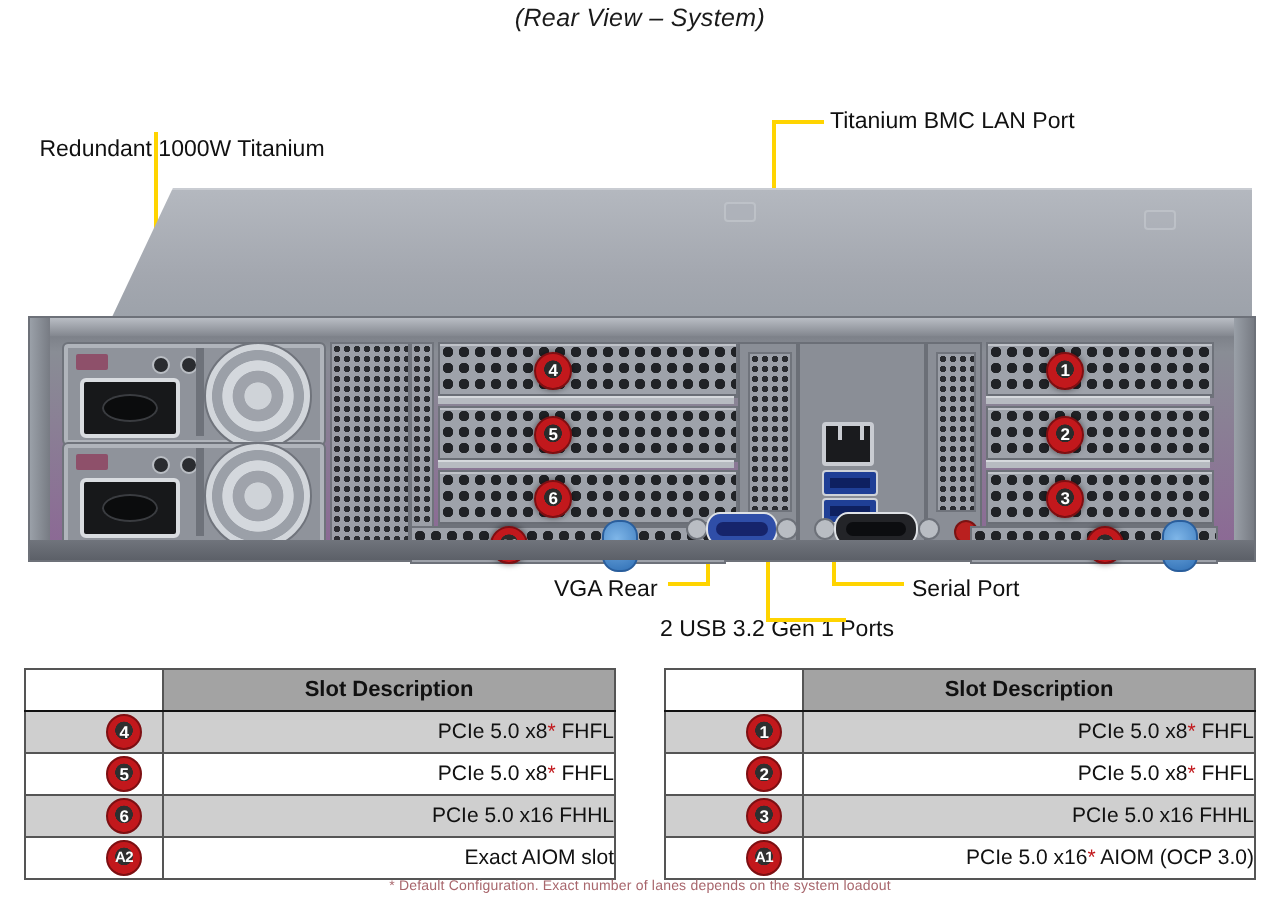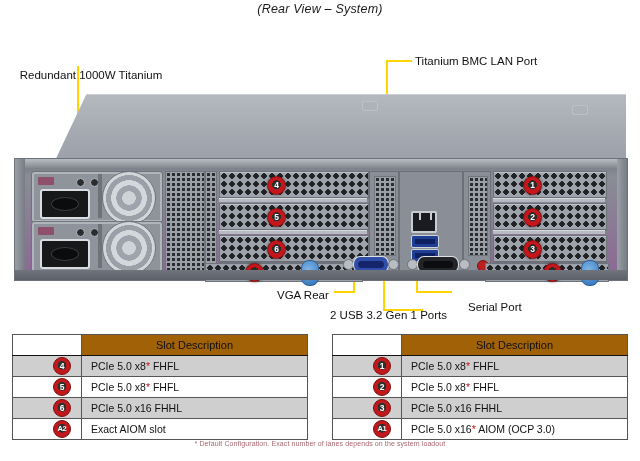--- a/index.html
+++ b/index.html
@@ -13,21 +13,21 @@
     position:absolute;top:2px;left:0;width:640px;text-align:center;
     font-size:12.5px;font-style:italic;color:#1a1a1a;letter-spacing:.2px;
   }
 
   
   .callout{position:absolute;font-size:11.5px;color:#111;white-space:nowrap;line-height:1.25;}
   .callout.ctr{text-align:center;}
   #cl-psu{left:2px;top:36px;width:178px;text-align:center;margin-top:32px;}
   #cl-bmc{left:415px;top:54px;}
   #cl-vga{left:277px;top:288px;}
-  #cl-serial{left:456px;top:300px;margin-left:12px;}
+  #cl-serial{left:456px;top:288px;}
   #cl-usb{left:330px;top:308px;}
 
   
   .lead{position:absolute;background:#ffd400;}
   .lead.v{width:2px;}
   .lead.h{height:2px;}
   #ld-psu-v{left:77px;top:66px;height:120px;}
   #ld-bmc-h{left:386px;top:60px;width:26px;}
   #ld-bmc-v{left:386px;top:60px;height:175px;}
   #ld-vga-v{left:353px;top:272px;height:20px;}
@@ -120,23 +120,23 @@
     box-shadow:0 0 3px rgba(0,0,0,.55);letter-spacing:-0.3px;
   }
   .badge.sm{font-size:7.5px;}
 
   
   .slot-table{position:absolute;border-collapse:collapse;font-size:10.5px;border:1.5px solid #111;background:#fff;}
   #table-left{left:12px;top:334px;width:296px;}
   #table-right{left:332px;top:334px;width:296px;}
   .slot-table th,.slot-table td{border:1px solid #555;padding:0;height:20px;}
   .slot-table th.th-blank{width:58px;background:#fff;border-bottom:1.8px solid #111;}
-  .slot-table th.th-desc{background:#a16207;font-size:11px;font-weight:normal;text-align:center;border-bottom:1.8px solid #111;}
+  .slot-table th.th-desc{background:#a3a3a3;font-size:11px;font-weight:bold;text-align:center;border-bottom:1.8px solid #111;}
   .slot-table td.c-badge{width:58px;text-align:right;padding-right:10px;vertical-align:middle;}
-  .slot-table td.c-desc{text-align:left;padding-left:9px;vertical-align:middle;color:#111;}
+  .slot-table td.c-desc{text-align:right;padding-left:9px;vertical-align:middle;color:#111;}
   .slot-table tr.shade td{background:#cfcfcf;}
   .slot-table tr.plain td{background:#fff;}
   .tbadge{
     display:inline-block;width:16px;height:16px;border-radius:50%;vertical-align:middle;
     background:radial-gradient(circle at 50% 45%, #2f2f2f 0 36%, #c2181c 38% 72%, #8b0f12 74% 100%);
     border:1px solid #7d0f12;color:#fff;font-size:8.5px;font-weight:bold;line-height:16px;text-align:center;
     letter-spacing:-0.3px;
   }
   .tbadge.sm{font-size:7.5px;}
   .star{color:#c2181c;}

